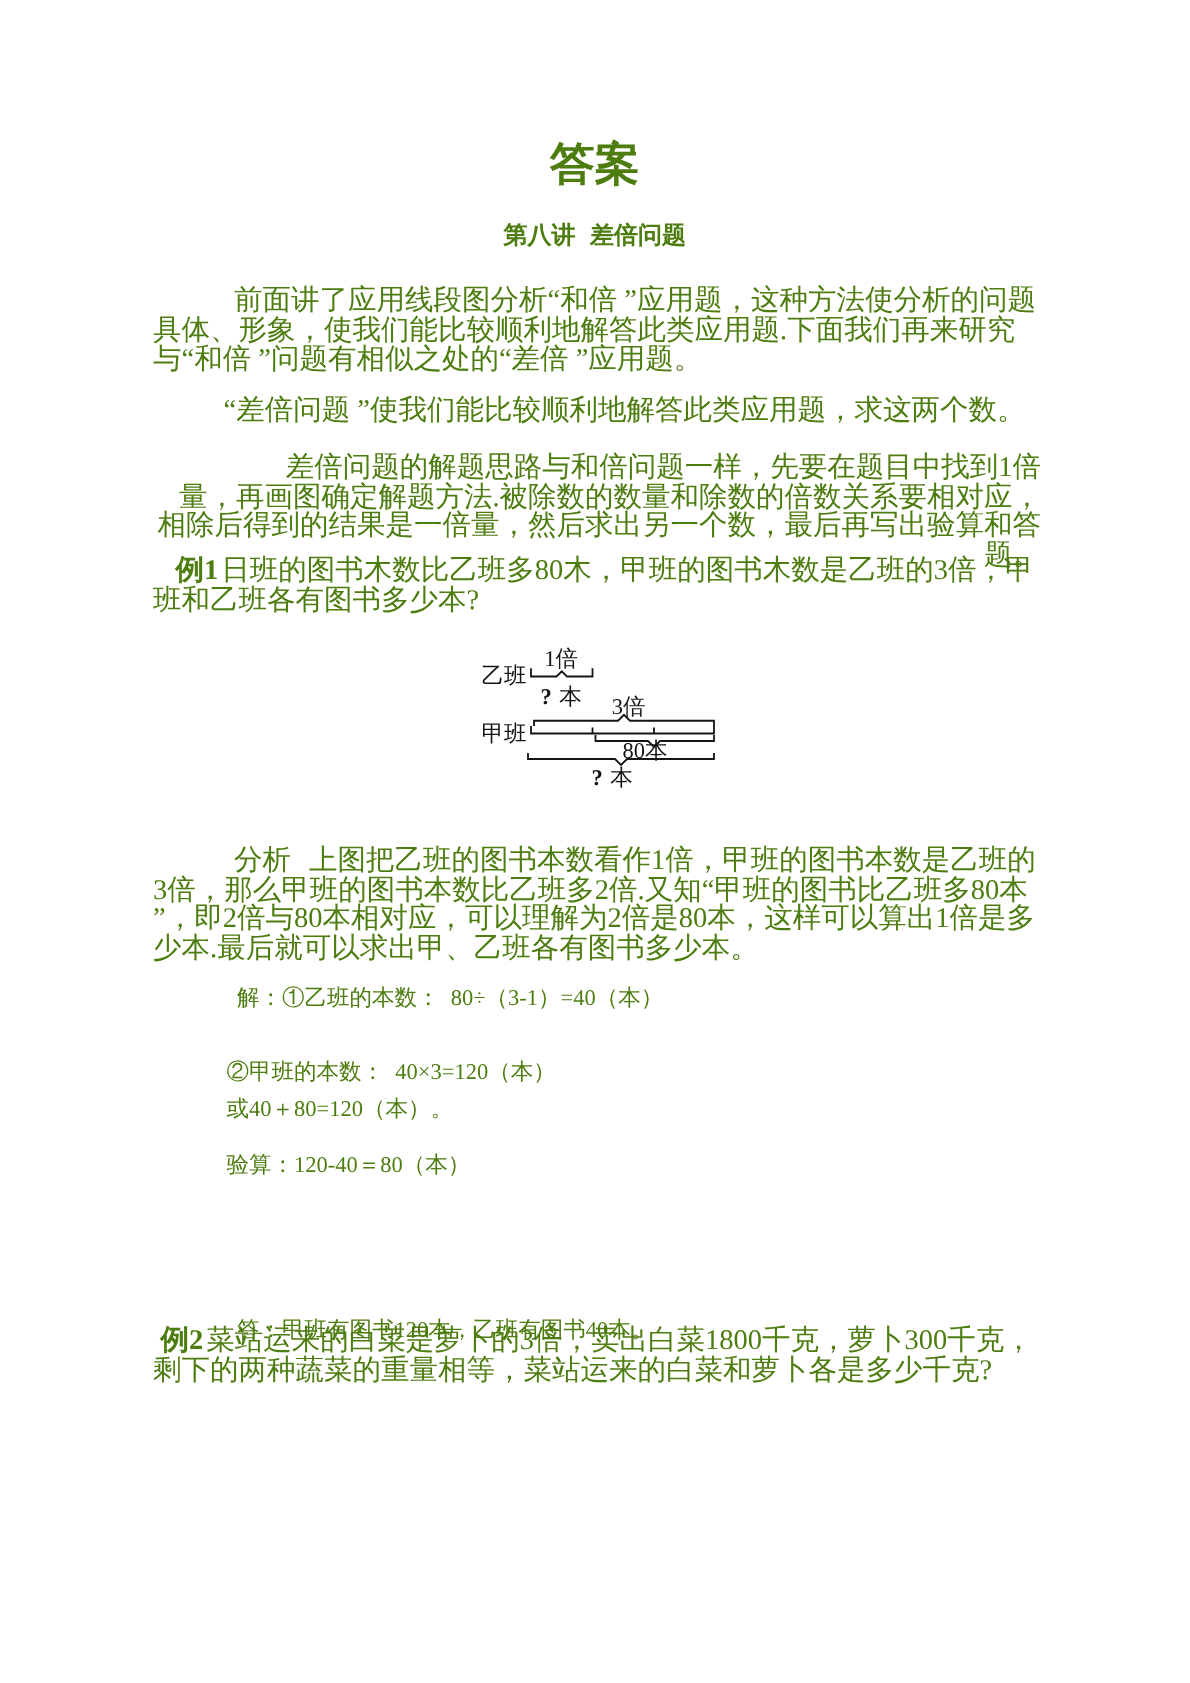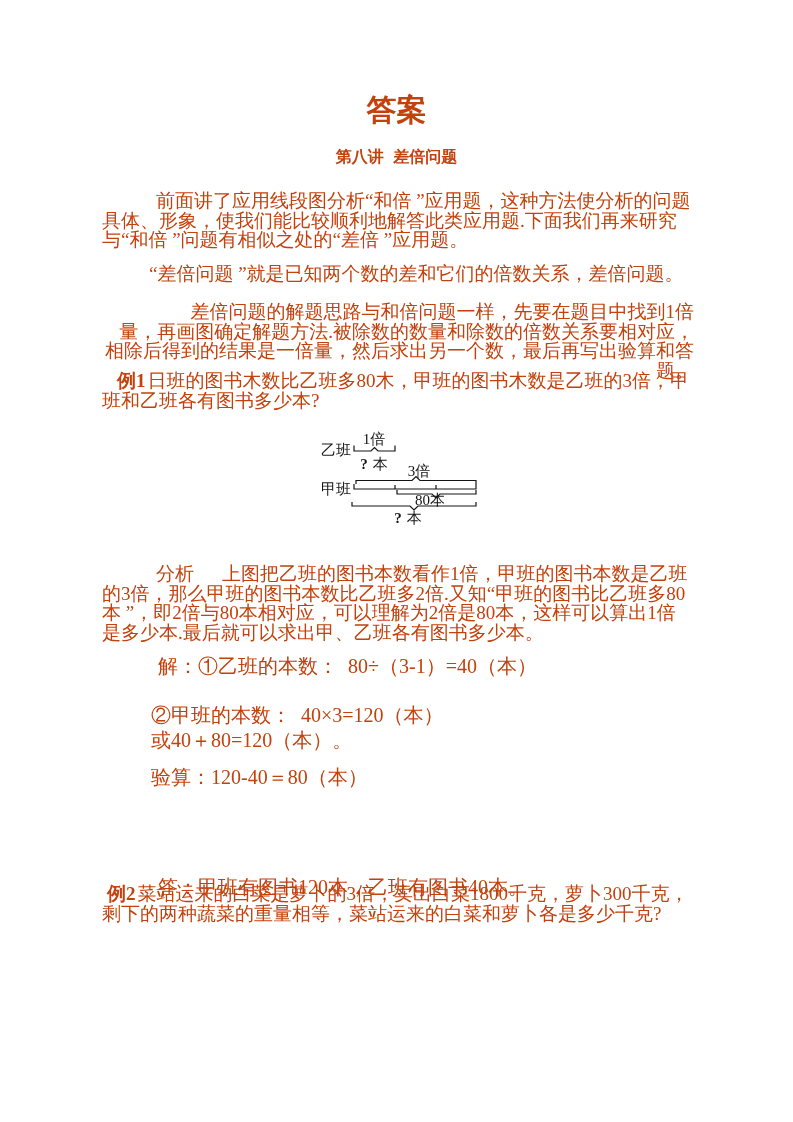--- a/index.html
+++ b/index.html
@@ -1,20 +1,20 @@
 <!DOCTYPE html>
 <html><head>
 <meta charset="utf-8">
 <style>
   html,body { margin:0; padding:0; background:#ffffff; }
   .page {
     position:relative;
     width:793px; height:1122px;
     background:#ffffff;
-    color:#c2410c;
+    color:#4d7c0f;
     font-family:"Liberation Serif","DejaVu Serif",serif;
     overflow:hidden;
   }
   .doc-title {
     position:absolute; top:94px; left:0; width:100%;
     text-align:center;
     font-family:"Liberation Sans","DejaVu Sans",sans-serif;
     font-weight:bold; font-size:30px; line-height:32px;
   }
   .section-title {
@@ -28,24 +28,24 @@
     font-size:19px; line-height:19.5px;
     text-align:left;
   }
   .p1 { top:191px; text-indent:54px; }
   .p2 { top:264px; text-indent:47px; }
   .p3 { top:302px; text-indent:54px;text-align:right; }
   .ex1 { top:371px; text-indent:15px; }
   .analysis { top:564px; text-indent:54px; }
   .ex2 { top:884px; text-indent:5px; }
   .ex-label { font-weight:bold; margin-right:2px; }
-  .an-label { margin-right:28px; }
+  .an-label { margin-right:12px; }
   .sol-line {
     position:absolute; left:102px; width:592px;
-    font-size:20px; line-height:19.5px; white-space:pre;
+    font-size:15px; line-height:19.5px; white-space:pre;
   }
   .s1 { top:657px; padding-left:56px; }
   .s2 { top:694px; padding-left:49px;margin-top:12px; }
   .s3 { top:731px; padding-left:49px; }
   .s4 { top:768px; padding-left:49px; }
   .s5 { top:804px; padding-left:50px; }
   .s6 { top:838px; padding-left:56px;margin-top:40px; }
   .diagram {
     position:absolute; left:316px; top:428px;
     width:180px; height:98px;
@@ -60,21 +60,21 @@
 </style>
 </head>
 <body>
 
 <div class="page">
 
   <div class="doc-title">答案</div>
   <div class="section-title">第八讲 差倍问题</div>
 
   <div class="para p1">前面讲了应用线段图分析“和倍 ”应用题，这种方法使分析的问题具体、形象，使我们能比较顺利地解答此类应用题.下面我们再来研究与“和倍 ”问题有相似之处的“差倍 ”应用题。</div>
-  <div class="para p2">“差倍问题 ”就是已知两个数的差和它们的倍数关系，差倍问题。</div>
+  <div class="para p2">“差倍问题 ”使我们能比较顺利地解答此类应用题，求这两个数。</div>
   <div class="para p3">差倍问题的解题思路与和倍问题一样，先要在题目中找到1倍量，再画图确定解题方法.被除数的数量和除数的倍数关系要相对应，相除后得到的结果是一倍量，然后求出另一个数，最后再写出验算和答题。</div>
 
   <div class="para ex1">
     <span class="ex-label">例1</span><span>日班的图书木数比乙班多80木，甲班的图书木数是乙班的3倍，甲班和乙班各有图书多少本?</span>
   </div>
 
   <div class="diagram">
     <svg width="180" height="98" viewBox="0 0 180 98">
 
       <text x="5" y="27">乙班</text>

